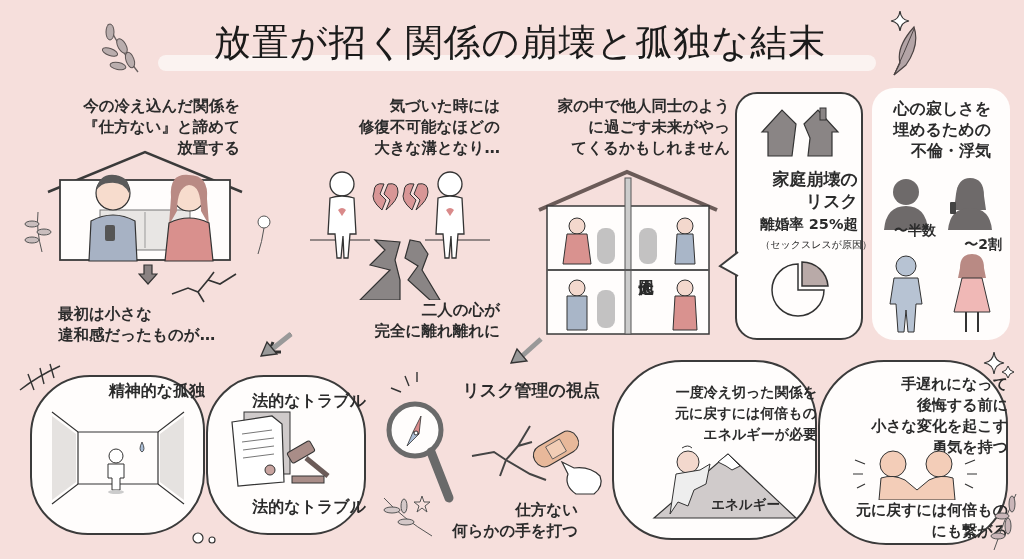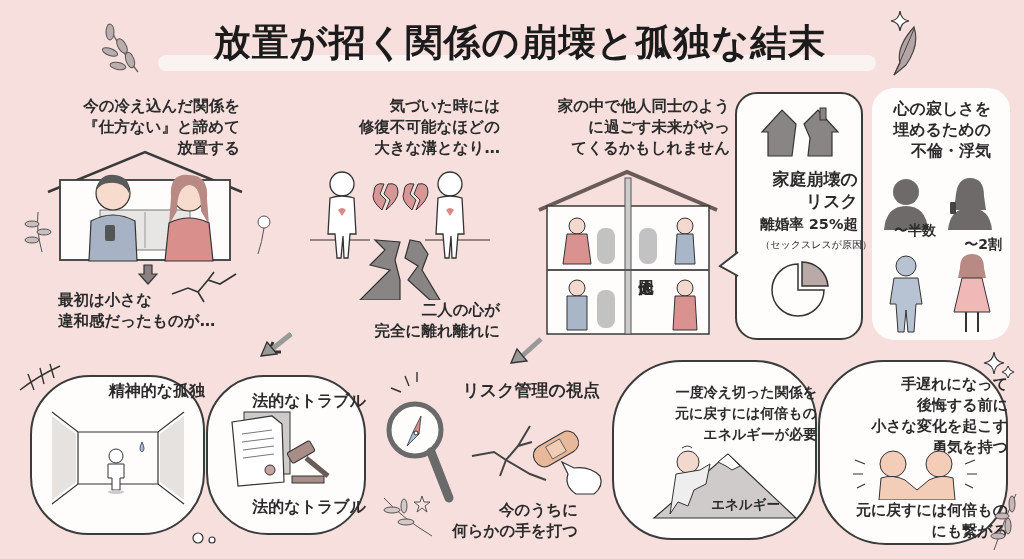--- a/index.html
+++ b/index.html
@@ -14,21 +14,21 @@
   .title-wrap {
     left: 160px; top: 14px; width: 720px; height: 60px;
     text-align: center;
   }
   .title-underline {
     left: 158px; top: 55px; width: 718px; height: 16px;
     background: #fcf5f3; border-radius: 8px; opacity: 0.9;
   }
   .title {
     position: relative;
-    font-size: 37px; font-weight: bold; letter-spacing: 1px;
+    font-size: 37px; font-weight: normal; letter-spacing: 1px;
     color: #1b1b1b; line-height: 58px;
   }
   .txt { font-size: 15.5px; line-height: 21px; text-align: right; color: #2b2b2b; font-weight: bold; }
   .bubble {
     background: #fffdfc;
     border: 2px solid #3b3b3b;
   }
   .bubble-soft {
     background: #fffdfc;
     border: none;
@@ -78,21 +78,21 @@
   <circle cx="124" cy="30" r="16" fill="#f7dccd" stroke="#333" stroke-width="1.2"></circle>
   <path d="M106 32 Q104 8 124 10 Q144 10 142 34 L144 60 L136 46 Q136 20 124 20 Q112 22 112 46 L104 60Z" fill="#b98a84"></path>
   <path d="M100 96 L104 58 Q124 48 144 58 L148 96Z" fill="#d9908d" stroke="#333" stroke-width="1.2"></path>
 </svg>
 <svg class="abs" style="left:138px;top:264px" width="20" height="22">
   <path d="M6 1 H14 V10 H19 L10 20 L1 10 H6Z" fill="#8a8282" stroke="#333" stroke-width="1.2"></path>
 </svg>
 <svg class="abs" style="left:170px;top:270px" width="70" height="34">
   <path d="M2 24 L18 18 L28 22 L38 10 L50 14 L66 4 M28 22 L34 32 M38 10 L44 2" stroke="#333" stroke-width="1.6" fill="none"></path>
 </svg>
-<div class="abs txt multiline" style="left:40px;top:290px;width:210px;text-align:left;padding-left:18px">最初は小さな
+<div class="abs txt multiline" style="left:40px;top:304px;width:210px;text-align:left;padding-left:18px">最初は小さな
 違和感だったものが…</div>
 
 <svg class="abs" style="left:22px;top:210px" width="30" height="44">
   <path d="M20 42 Q14 20 16 2" stroke="#555" fill="none"></path>
   <ellipse cx="10" cy="14" rx="7" ry="3" fill="#c9bdbd" stroke="#555"></ellipse>
   <ellipse cx="22" cy="22" rx="7" ry="3" fill="#c9bdbd" stroke="#555"></ellipse>
   <ellipse cx="10" cy="30" rx="7" ry="3" fill="#c9bdbd" stroke="#555"></ellipse>
 </svg>
 <svg class="abs" style="left:250px;top:212px" width="26" height="44">
   <circle cx="14" cy="10" r="6" fill="#fff" stroke="#555"></circle>
@@ -251,21 +251,21 @@
   <path d="M28 32 L22 46 L34 34Z" fill="#a9bcd4" stroke="#333" stroke-width="0.8"></path>
   <circle cx="31" cy="33" r="2" fill="#fff" stroke="#333"></circle>
   <line x1="46" y1="52" x2="64" y2="98" stroke="#6a6a6a" stroke-width="9" stroke-linecap="round"></line>
 </svg>
 <svg class="abs" style="left:470px;top:420px" width="140" height="80">
   <path d="M2 36 L24 32 L36 40 L48 26 L62 22 M36 40 L30 56 M36 40 L60 54 L76 60 M48 26 L60 6" stroke="#444" stroke-width="2" fill="none"></path>
   <rect x="62" y="18" width="48" height="22" rx="10" transform="rotate(-30 86 29)" fill="#e8b89a" stroke="#333"></rect>
   <rect x="78" y="22" width="16" height="14" transform="rotate(-30 86 29)" fill="#f2cdb5" stroke="#555" stroke-width="0.8"></rect>
   <path d="M92 42 L104 48 Q120 46 130 56 Q134 66 124 74 L106 74 Q94 66 98 54Z" fill="#fff" stroke="#333" stroke-width="1.2"></path>
 </svg>
-<div class="abs txt multiline" style="left:448px;top:500px;width:130px">今のうちに
+<div class="abs txt multiline" style="left:448px;top:500px;width:130px">仕方ない
 何らかの手を打つ</div>
 <svg class="abs" style="left:378px;top:488px" width="62" height="52">
   <path d="M6 10 Q24 30 54 48" stroke="#555" fill="none"></path>
   <ellipse cx="14" cy="22" rx="8" ry="3" fill="#d4c8c8" stroke="#555"></ellipse>
   <ellipse cx="28" cy="34" rx="8" ry="3" fill="#d4c8c8" stroke="#555"></ellipse>
   <ellipse cx="26" cy="18" rx="3" ry="7" fill="#d4c8c8" stroke="#555"></ellipse>
   <path d="M44 8 L46 14 L52 14 L47 18 L49 24 L44 20 L39 24 L41 18 L36 14 L42 14Z" fill="none" stroke="#555"></path>
 </svg>
 
 <div class="abs bubble" style="left:612px;top:360px;width:205px;height:180px;border-radius:70px 62px 68px 60px"></div>

